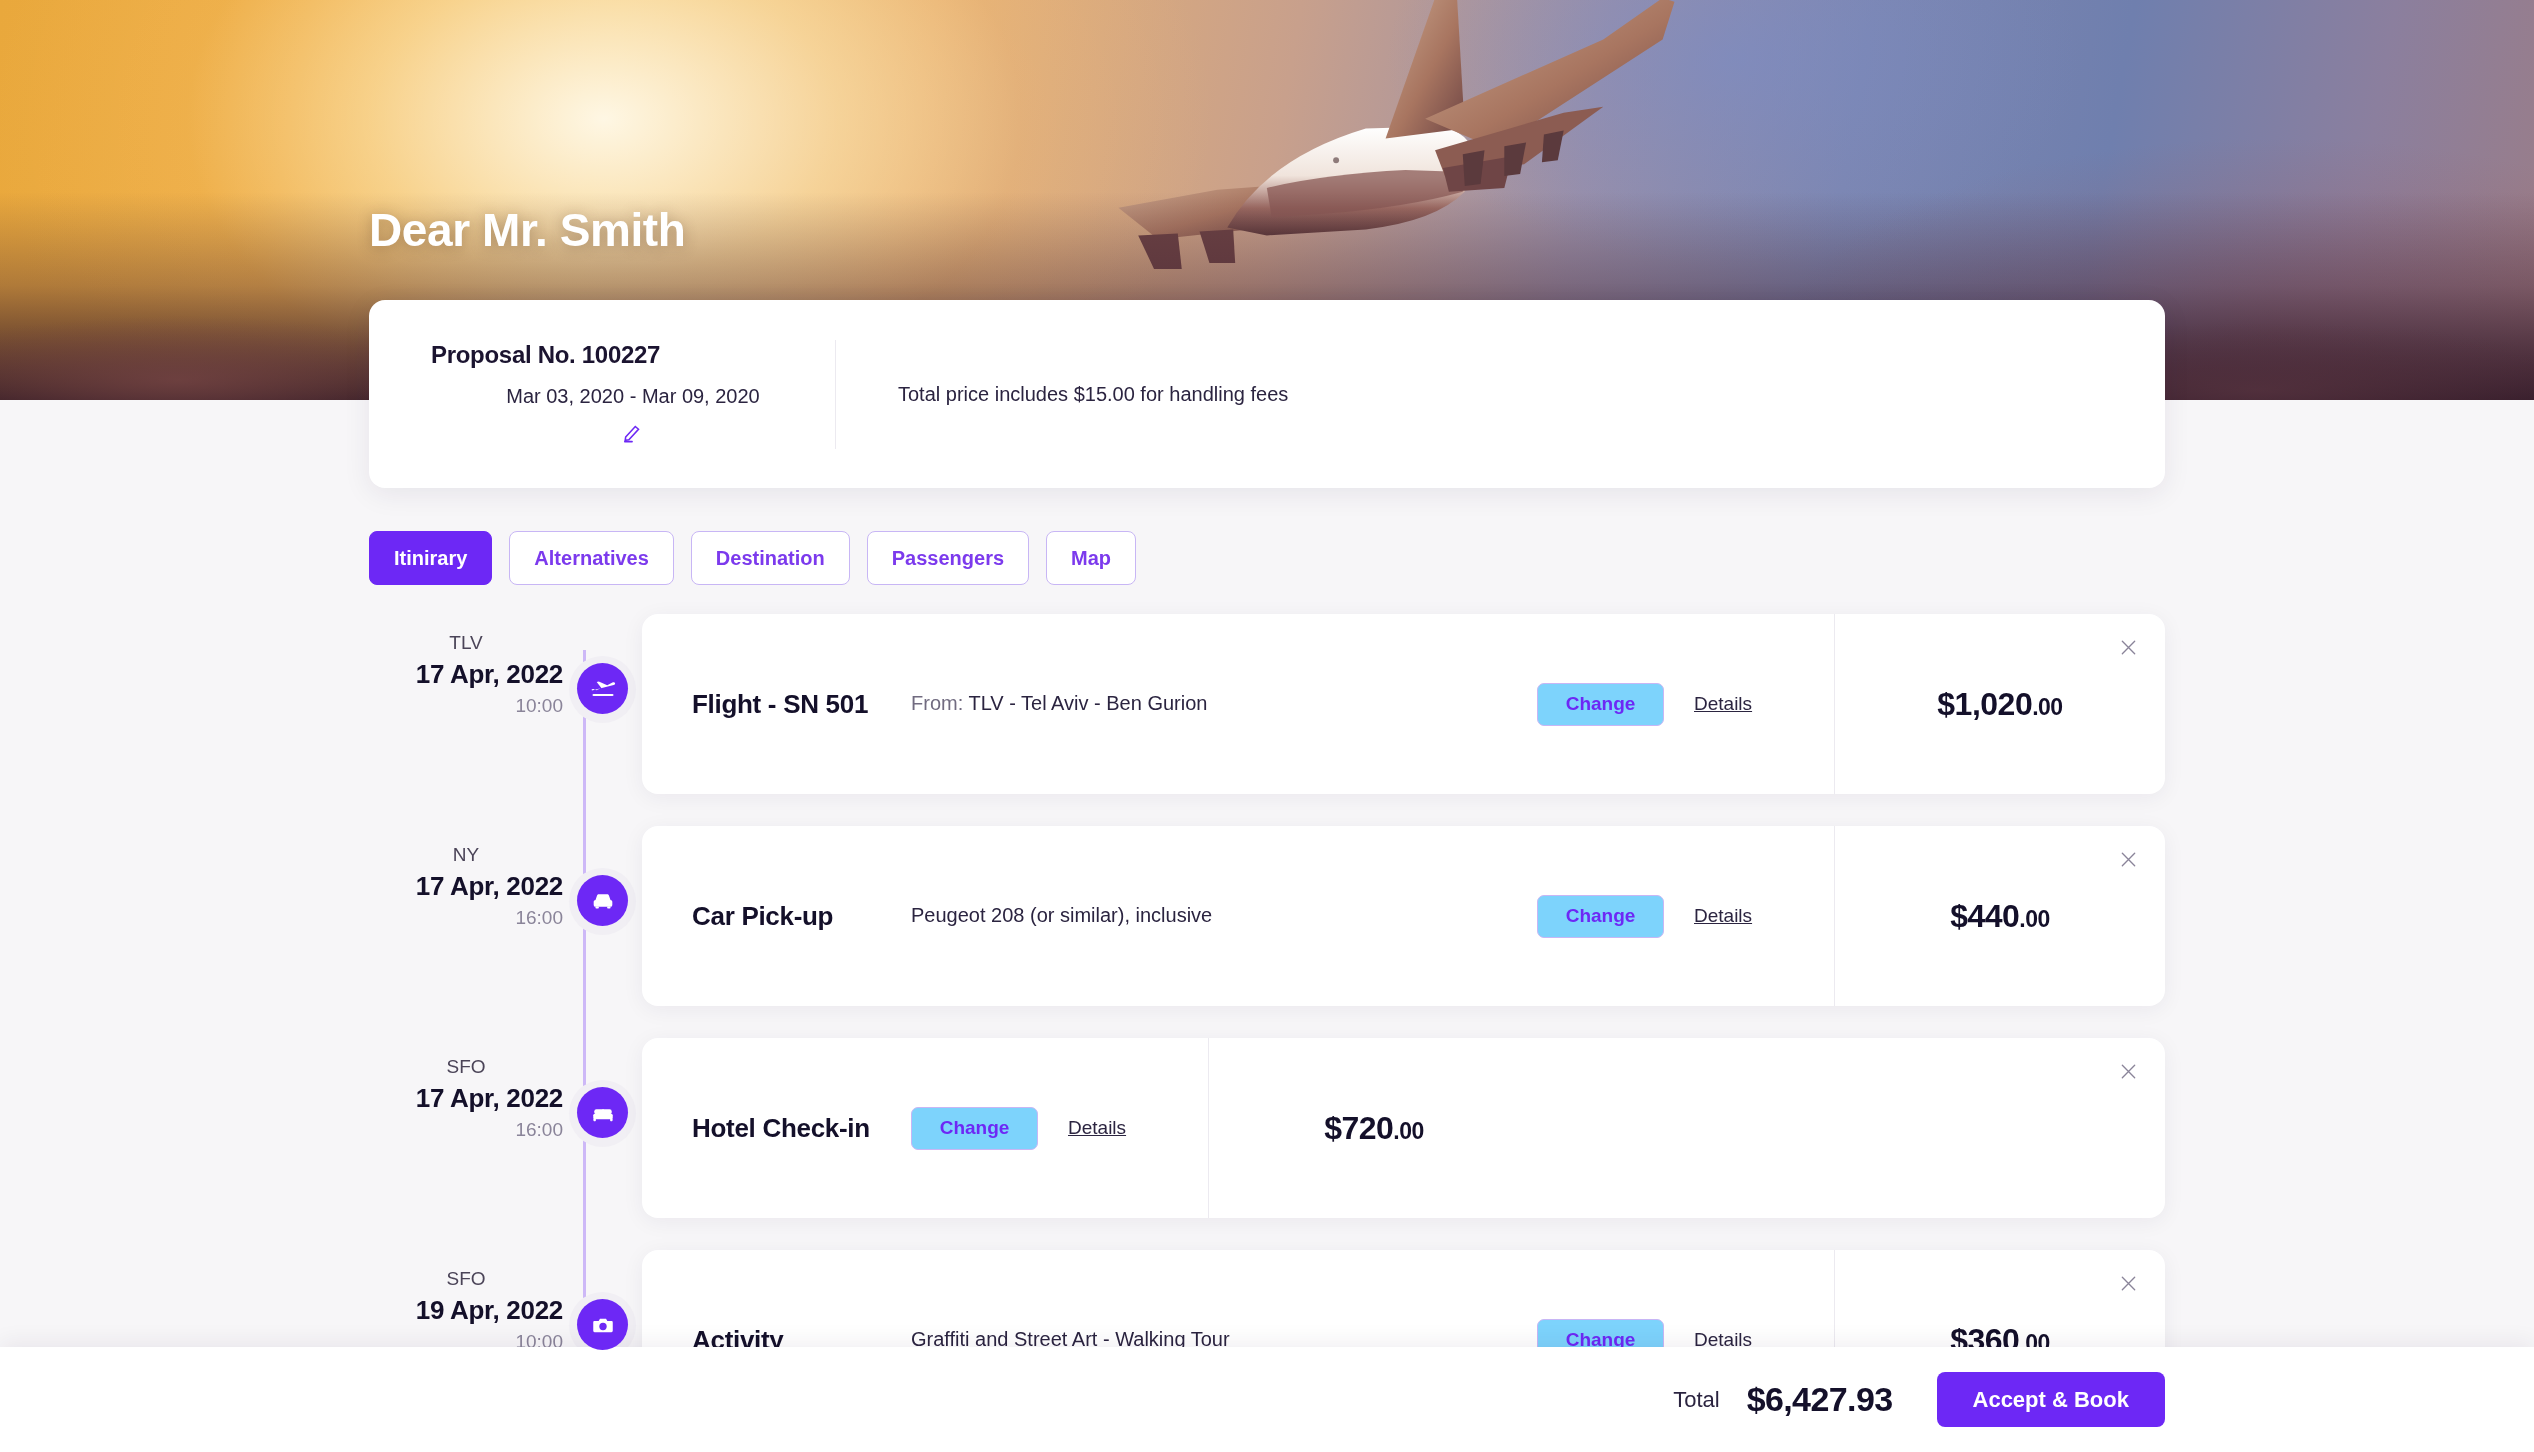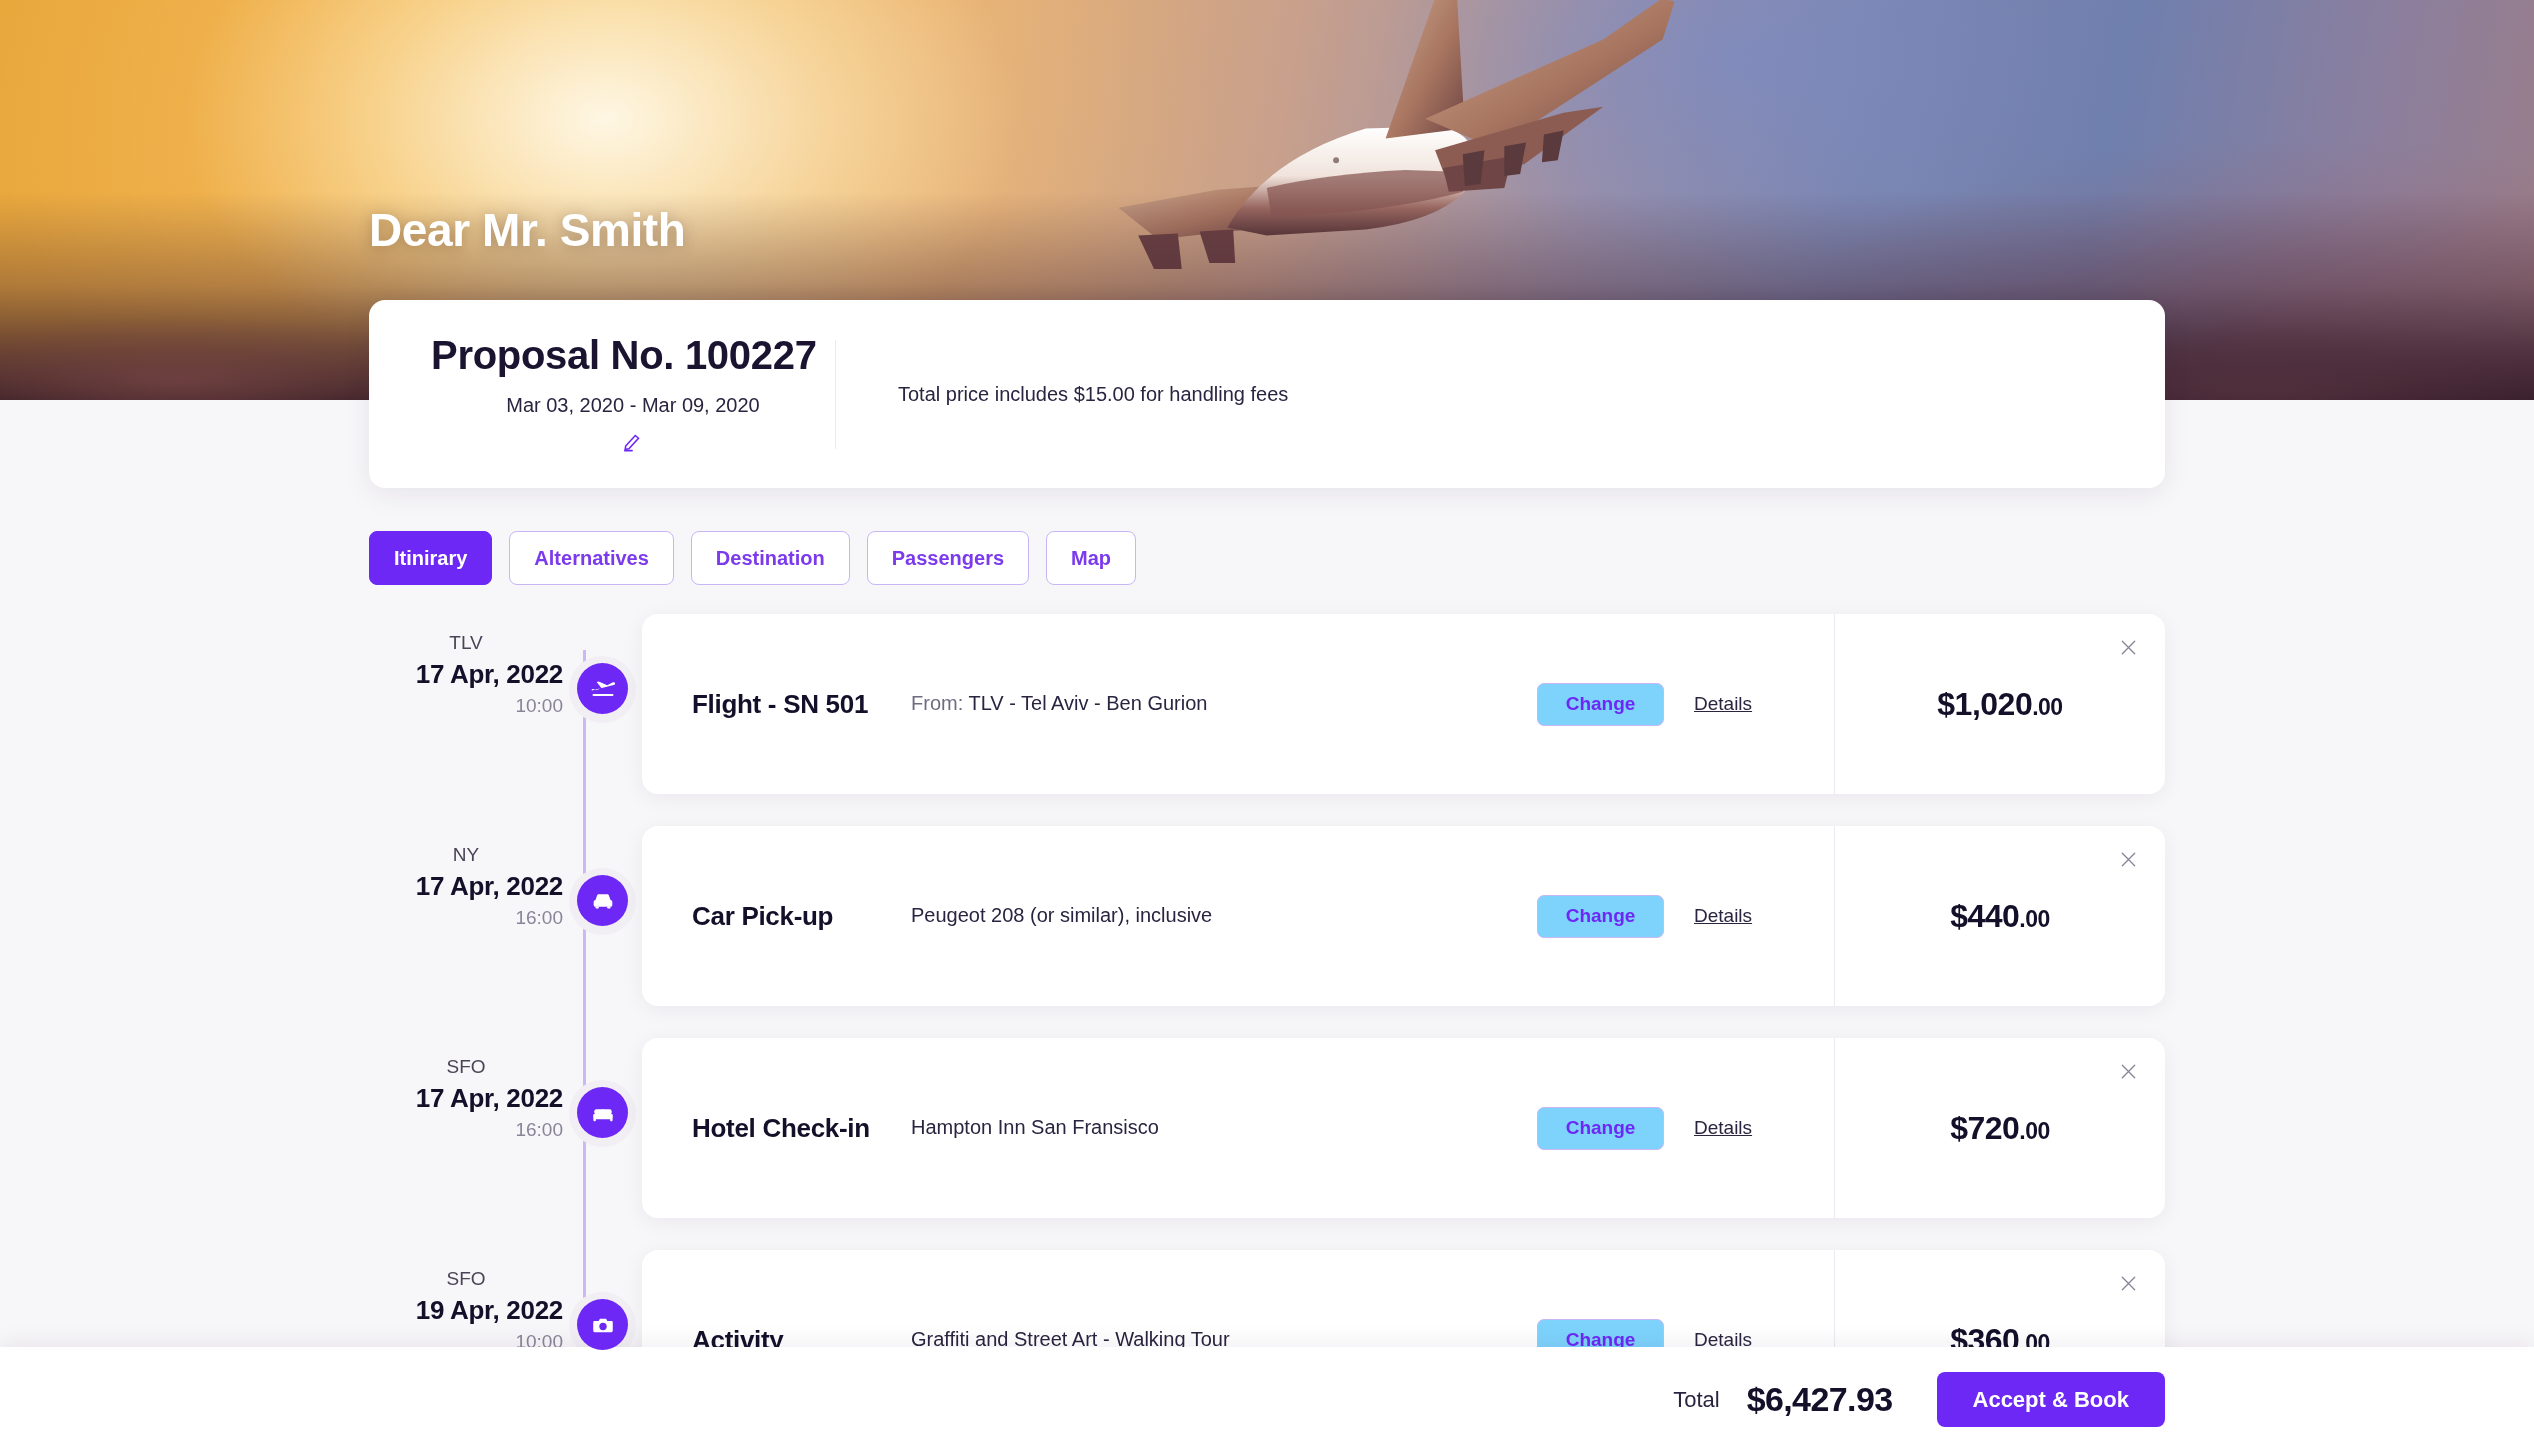--- a/index.html
+++ b/index.html
@@ -98,21 +98,21 @@
   .proposal-left {
     width: 467px;
     padding-left: 62px;
     border-right: 1px solid #eceaf0;
     height: 109px;
     display: flex;
     flex-direction: column;
     justify-content: center;
   }
   .proposal-no {
-    font-size: 40px;
+    font-size: 24px;
     font-weight: bold;
     color: #1b1430;
     letter-spacing: -0.3px;
   }
   .proposal-dates-row {
     margin-top: 16px;
     display: flex;
     align-items: center;
     gap: 13px;
     flex-direction: column;
@@ -490,21 +490,20 @@
           </svg>
         </div>
       </div>
       <div class="card">
         <div class="close-btn">
           <svg width="19" height="19" viewBox="0 0 20 20" stroke="#8a8499" stroke-width="1.4" stroke-linecap="round">
             <path d="M3.5 3.5 L16.5 16.5 M16.5 3.5 L3.5 16.5"></path>
           </svg>
         </div>
         <div class="card-title">Hotel Check-in</div>
-        <div class="card-desc">Hampton Inn San Fransisco</div>
         <div class="card-actions">
           <button class="btn-change">Change</button>
           <span class="link-details">Details</span>
         </div>
         <div class="card-price-sep"></div>
         <div class="card-price"><span>$720</span><span class="cents">.00</span></div>
       </div>
     </div>
 
     <div class="row">

